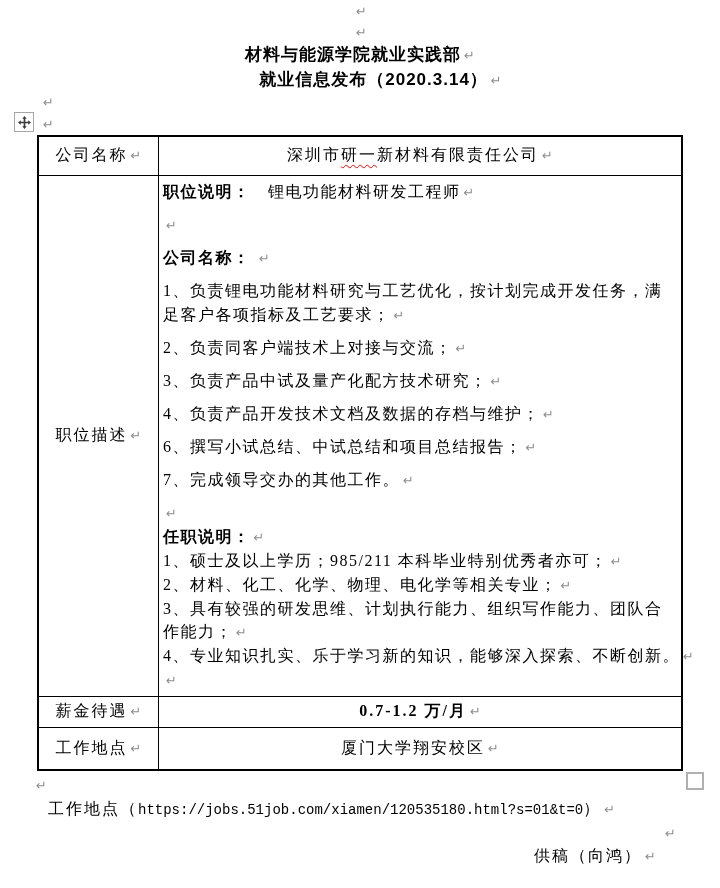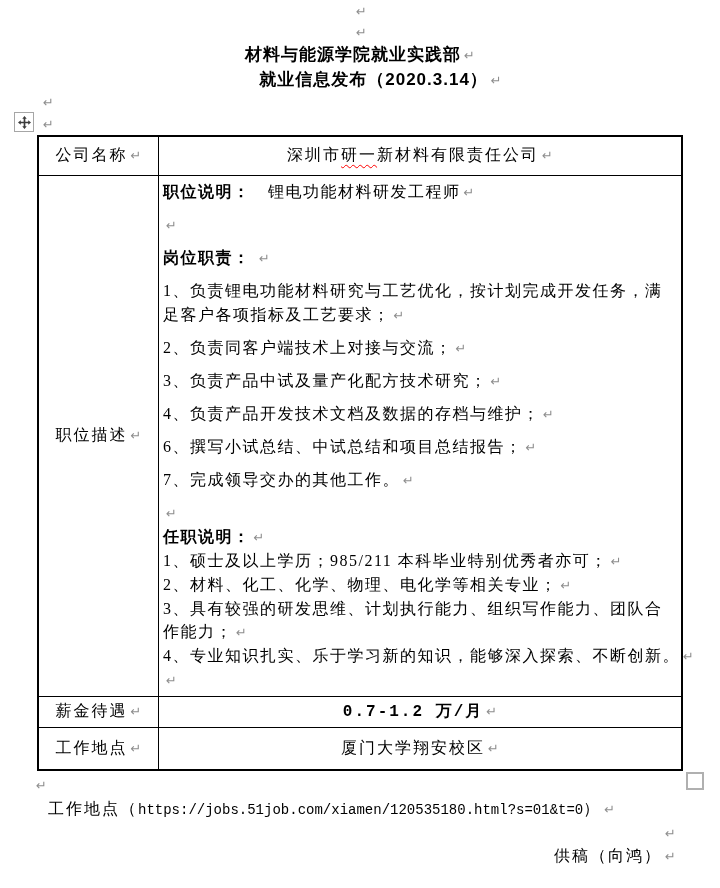--- a/index.html
+++ b/index.html
@@ -35,21 +35,21 @@
   .jtable{
     width:646px;border:2px solid #000;box-sizing:border-box;
     border-collapse:collapse;table-layout:fixed;
   }
   .jtable td{border:1.5px solid #000;padding:4px;vertical-align:middle;}
   .col-label{width:111px;text-align:center;letter-spacing:2px;}
   .col-value{text-align:center;letter-spacing:2px;}
   .row-company{height:39px;}
   .row-salary{height:31px;}
   .row-location{height:43px;}
-  .salary-value{font-weight:bold;font-family:Liberation Mono, monospace;}
+  .salary-value{font-weight:bold;}
   .squiggle{
     text-decoration:underline;
     text-decoration-style:wavy;
     text-decoration-color:#ff0000;
     text-decoration-thickness:1px;
     text-underline-offset:4px;
   }
   
   .job-cell{
     vertical-align:top;text-align:left;
@@ -67,21 +67,21 @@
     border:2px solid #b0b0b0;background:#fff;cursor:nwse-resize;
   }
   
   .after-table{height:27px;line-height:27px;padding-left:33px;}
   .source-line{height:22px;line-height:22px;padding-left:48px;letter-spacing:2px;}
   .source-line .url{
     font-family:"Liberation Mono","DejaVu Sans Mono",monospace;
     font-size:14px;letter-spacing:0;
   }
   .rp{height:22px;line-height:22px;text-align:right;padding-right:44px;margin-top:2px;}
-  .byline-line{height:24px;line-height:24px;text-align:right;padding-right:44px;letter-spacing:2px;}
+  .byline-line{height:24px;line-height:24px;text-align:right;padding-right:64px;letter-spacing:2px;}
 </style>
 </head>
 <body>
 
 <div class="tp"><span class="pilcrow">↵</span></div>
 <div class="tp"><span class="pilcrow">↵</span></div>
 
 <div class="title title1"><span>材料与能源学院就业实践部</span><span class="pilcrow">↵</span></div>
 <div class="title title2"><span>就业信息发布（2020.3.14）</span><span class="pilcrow">↵</span></div>
 
@@ -100,21 +100,21 @@
     <tbody>
         <tr class="row-company">
       <td class="col-label"><span>公司名称</span><span class="pilcrow">↵</span></td>
       <td class="col-value"><span>深圳市</span><span class="squiggle">研一</span><span>新材料有限责任公司</span><span class="pilcrow">↵</span></td>
     </tr>
     <tr>
       <td class="col-label"><span>职位描述</span><span class="pilcrow">↵</span></td>
       <td class="job-cell">
             <div class="para"><span class="b">职位说明：</span>　锂电功能材料研发工程师<span class="pilcrow">↵</span></div>
             <div class="para"><span class="pilcrow">↵</span></div>
-            <div class="para"><span class="b">岗位职责：</span> <span class="pilcrow">↵</span></div>
+            <div class="para"><span class="b">公司名称：</span> <span class="pilcrow">↵</span></div>
             <div class="para">1、负责锂电功能材料研究与工艺优化，按计划完成开发任务，满<br>足客户各项指标及工艺要求；<span class="pilcrow">↵</span></div>
             <div class="para">2、负责同客户端技术上对接与交流；<span class="pilcrow">↵</span></div>
             <div class="para">3、负责产品中试及量产化配方技术研究；<span class="pilcrow">↵</span></div>
             <div class="para">4、负责产品开发技术文档及数据的存档与维护；<span class="pilcrow">↵</span></div>
             <div class="para">6、撰写小试总结、中试总结和项目总结报告；<span class="pilcrow">↵</span></div>
             <div class="para">7、完成领导交办的其他工作。<span class="pilcrow">↵</span></div>
             <div class="para tight"><span class="pilcrow">↵</span></div>
             <div class="para tight"><span class="b">任职说明：</span><span class="pilcrow">↵</span></div>
             <div class="para tight">1、硕士及以上学历；985/211 本科毕业特别优秀者亦可；<span class="pilcrow">↵</span></div>
             <div class="para tight">2、材料、化工、化学、物理、电化学等相关专业；<span class="pilcrow">↵</span></div>

